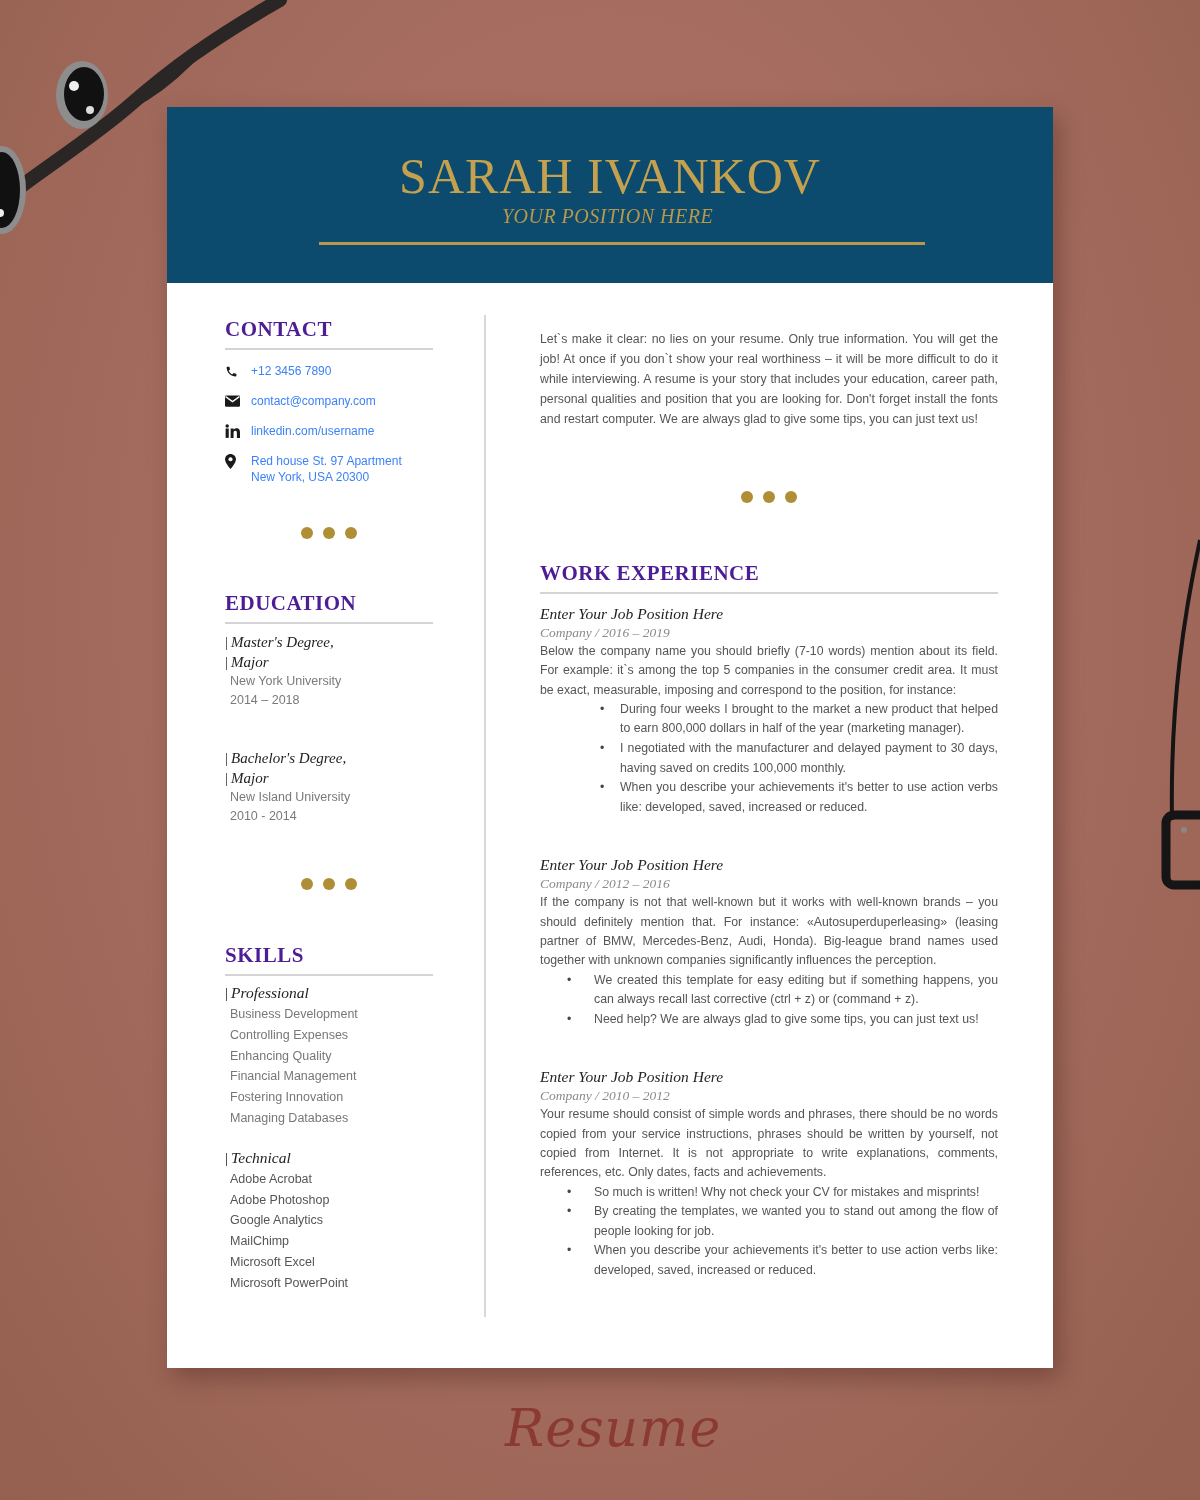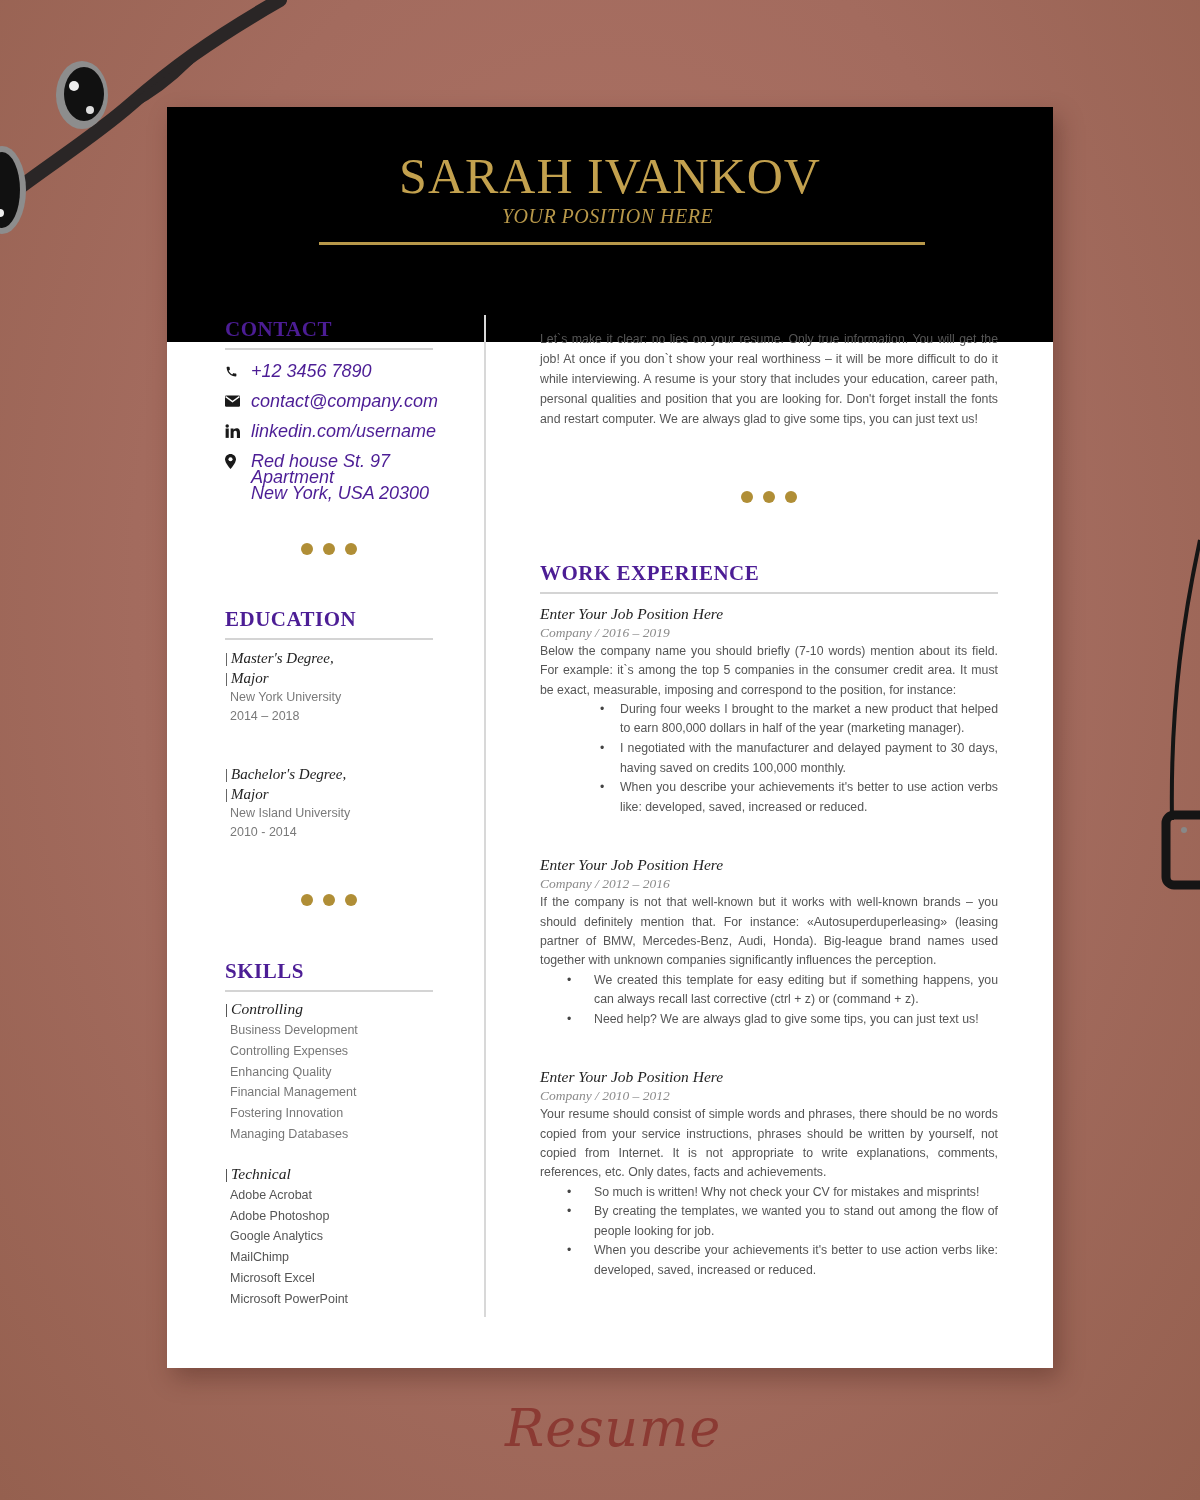--- a/index.html
+++ b/index.html
@@ -12,21 +12,21 @@
       position: absolute; left: -20px; top: 0; width: 330px; height: 260px;
     }
     .glasses { position: absolute; right: 0; top: 520px; width: 70px; height: 380px; }
 
     .page {
       position: absolute; left: 167px; top: 107px; width: 886px; height: 1261px;
       background: #ffffff;
       box-shadow: 6px 10px 22px rgba(60,25,20,0.35);
     }
     .header {
-      position: absolute; left: 0; top: 0; width: 886px; height: 235px; background: #000000;
+      position: absolute; left: 0; top: 0; width: 886px; height: 176px; background: #0c4a6e;
     }
     .name {
       position: absolute; left: 0; right: 0; top: 40px; text-align: center;
       font-family: "Liberation Serif", serif; font-size: 50px; color: #c3a14e;
       letter-spacing: 1px; line-height: 58px;
     }
     .position {
       position: absolute; left: 0; right: 5px; top: 98px; text-align: center;
       font-family: "Liberation Serif", serif; font-style: italic; font-size: 20px; color: #b8984a;
       letter-spacing: 0.5px;
@@ -37,21 +37,21 @@
 
     .left-col { position: absolute; left: 58px; top: 210px; width: 208px; }
     .right-col { position: absolute; left: 373px; top: 210px; width: 458px; }
     .vdivider { position: absolute; left: 317px; top: 208px; width: 2px; height: 1002px; background: #d8d8d8; }
 
     .sec-title {
       font-family: "Liberation Serif", serif; font-size: 21px; color: #4c1d95; letter-spacing: 0.5px;
       padding-bottom: 6px; border-bottom: 2px solid #d4d4d4; margin: 0;
     }
     .contact-list { margin-top: 13px; }
-    .contact-item { display: flex; align-items: flex-start; font-size: 18px; color: #4c1d95; line-height: 16px; margin-bottom: 14px; font-style: italic; }
+    .contact-item { display: flex; align-items: flex-start; font-size: 12px; color: #3b82f6; line-height: 16px; margin-bottom: 14px; }
     .contact-item .ico { width: 26px; flex: none; display: flex; align-items: center; height: 16px; }
     .contact-item .ico svg { display: block; }
 
     .dots { display: flex; justify-content: center; gap: 10px; }
     .dot { width: 12px; height: 12px; border-radius: 50%; background: #b08e36; }
 
     .edu-item { margin-top: 8px; }
     .edu-degree { font-family: "Liberation Serif", serif; font-style: italic; font-size: 15px; color: #222; line-height: 20px; }
     .edu-degree .bar { font-style: normal; color: #333; margin-right: 3px; }
     .edu-meta { font-size: 12.5px; color: #7a7a7a; line-height: 19px; padding-left: 5px; }
@@ -183,21 +183,21 @@
     </div>
 
     <div class="dots" style="margin-top:52px;">
       <span class="dot"></span>
       <span class="dot"></span>
       <span class="dot"></span>
     </div>
 
     <h2 class="sec-title" style="margin-top:53px;">SKILLS</h2>
     <div class="skill-group">
-      <div class="skill-group-title"><span class="bar">|</span><span>Controlling</span></div>
+      <div class="skill-group-title"><span class="bar">|</span><span>Professional</span></div>
       <div class="skill-list">
         <div class="skill">Business Development</div>
         <div class="skill">Controlling Expenses</div>
         <div class="skill">Enhancing Quality</div>
         <div class="skill">Financial Management</div>
         <div class="skill">Fostering Innovation</div>
         <div class="skill">Managing Databases</div>
       </div>
     </div>
     <div class="skill-group" style="margin-top:18px;">

